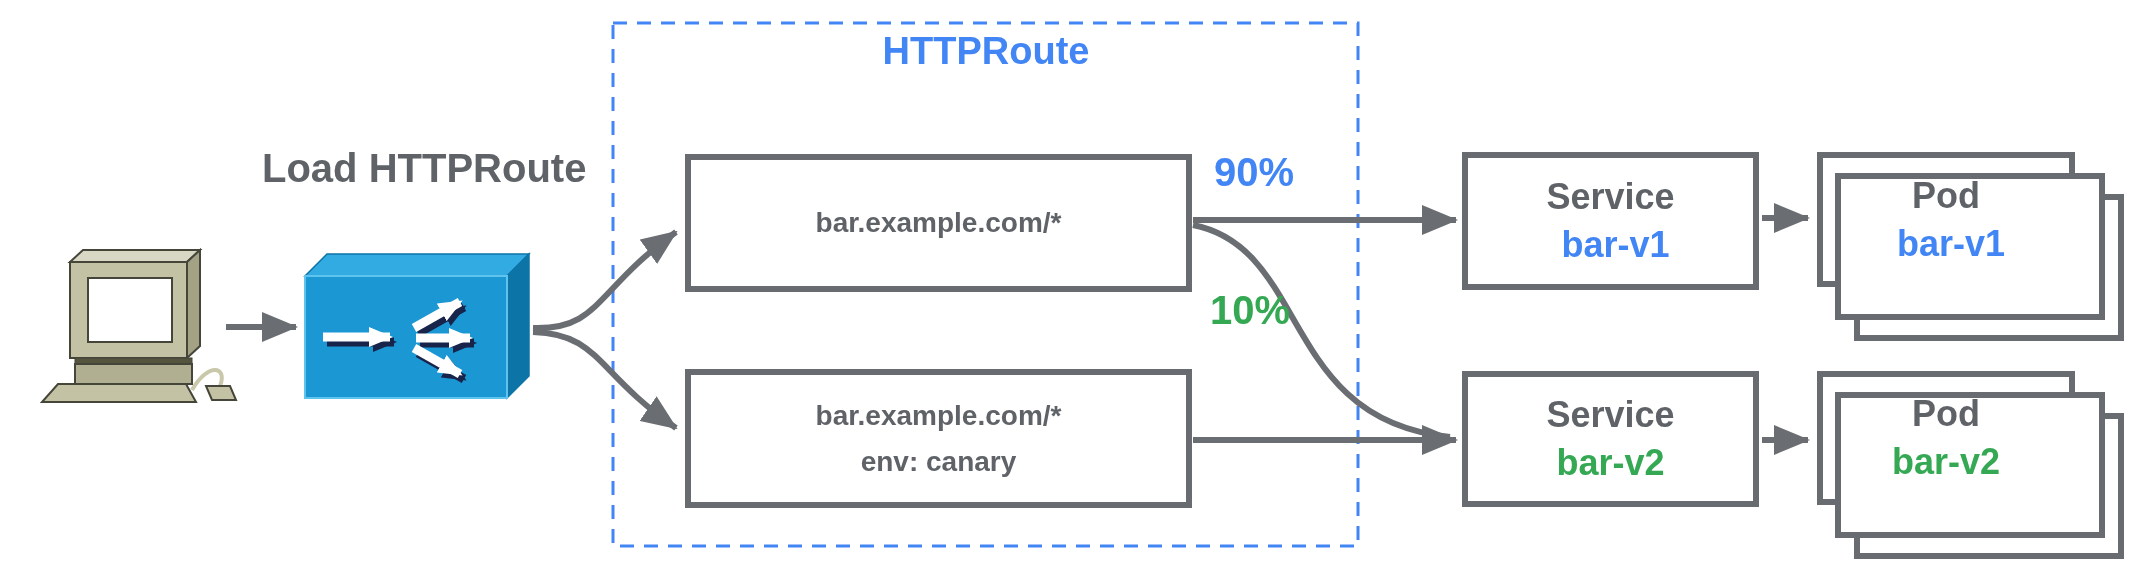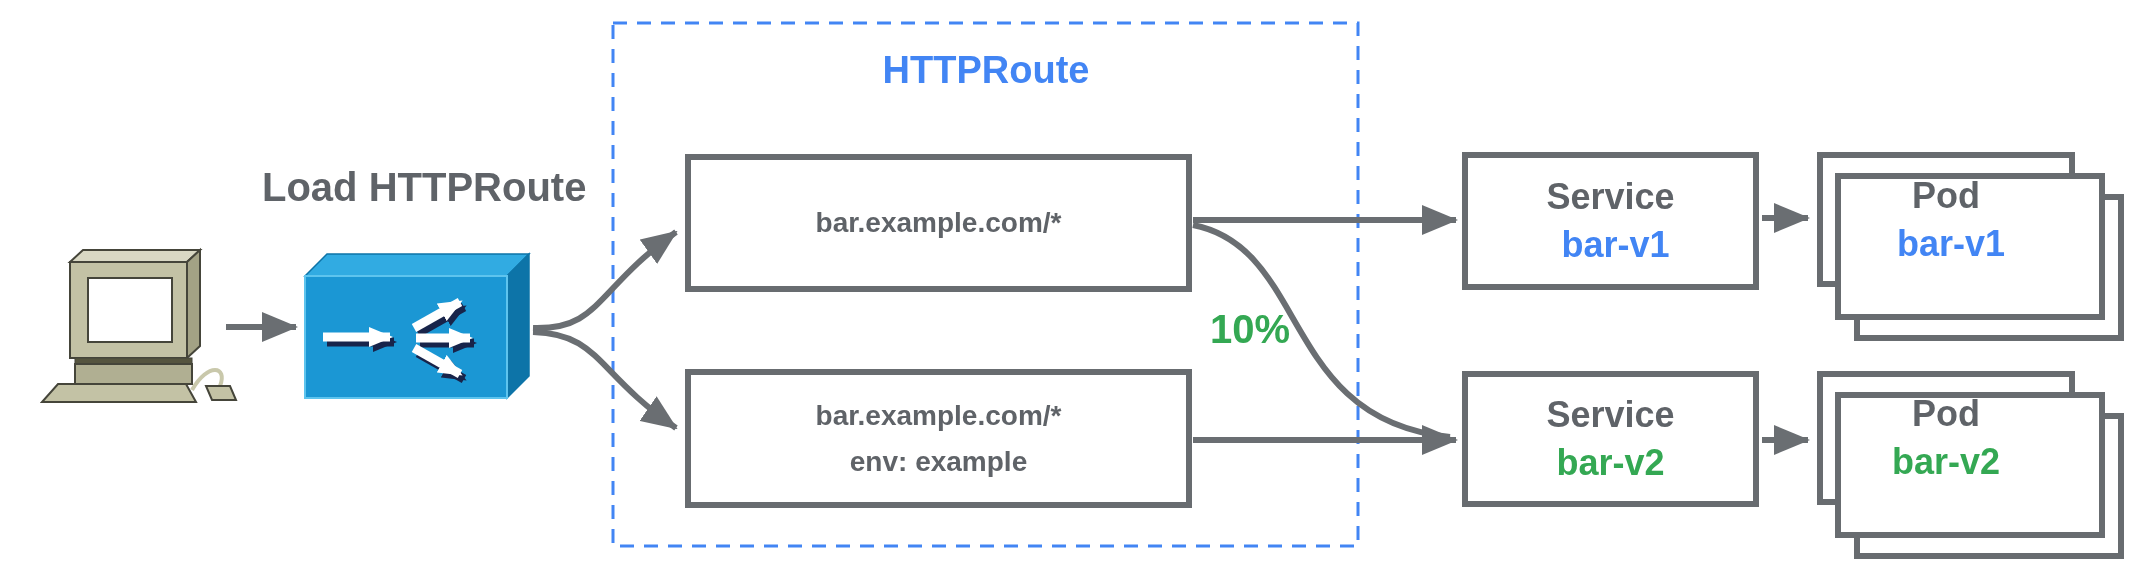--- a/index.html
+++ b/index.html
@@ -54,21 +54,20 @@
     height: calc(100% + 12px);
     background: #fff;
     border: 6px solid var(--border-gray);
   }
   .pod::before { left: 12px; top: 15px; z-index: -1; }
   .pod::after  { left: 31px; top: 36px; z-index: -2; }
   .label {
     position: absolute;
     text-align: center;
     white-space: nowrap;
-    margin-top: 19px;
   }
   #lb-label { left: 262px; top: 146px; width: 320px; font-size: 40px; color: var(--text-gray); }
   #route-title { left: 612px; top: 26px; width: 748px; font-size: 38px; line-height: 50px; color: var(--accent-blue); }
   #weight-90 { left: 1198px; top: 150px; width: 112px; font-size: 40px; color: var(--accent-blue); }
   #weight-10 { left: 1194px; top: 288px; width: 112px; font-size: 40px; color: var(--accent-green); }
   #rule-1 { left: 685px; top: 154px; width: 507px; height: 138px; }
   #rule-2 { left: 685px; top: 369px; width: 507px; height: 139px; }
   #service-1 { left: 1462px; top: 152px; width: 297px; height: 138px; }
   #service-2 { left: 1462px; top: 371px; width: 297px; height: 136px; }
   #pod-1 { left: 1817px; top: 152px; width: 258px; height: 135px; }
@@ -147,28 +146,29 @@
       </marker>
     </defs>
   </svg>
 
   <div id="lb-label" class="label">Load HTTPRoute</div>
 
   <div id="route-title" class="label">
     <div>HTTPRoute</div>
   </div>
 
+  <div id="weight-90" class="label">90%</div>
   <div id="weight-10" class="label">10%</div>
 
   <div id="rule-1" class="node">
     <span>bar.example.com/*</span>
   </div>
   <div id="rule-2" class="node">
     <span>bar.example.com/*</span>
-    <span>env: example</span>
+    <span>env: canary</span>
   </div>
 
   <div id="service-1" class="node svc-pod">
     <span class="kind">Service</span>
     <span class="blue">bar-v1</span>
   </div>
   <div id="service-2" class="node svc-pod">
     <span class="kind">Service</span>
     <span class="green">bar-v2</span>
   </div>

